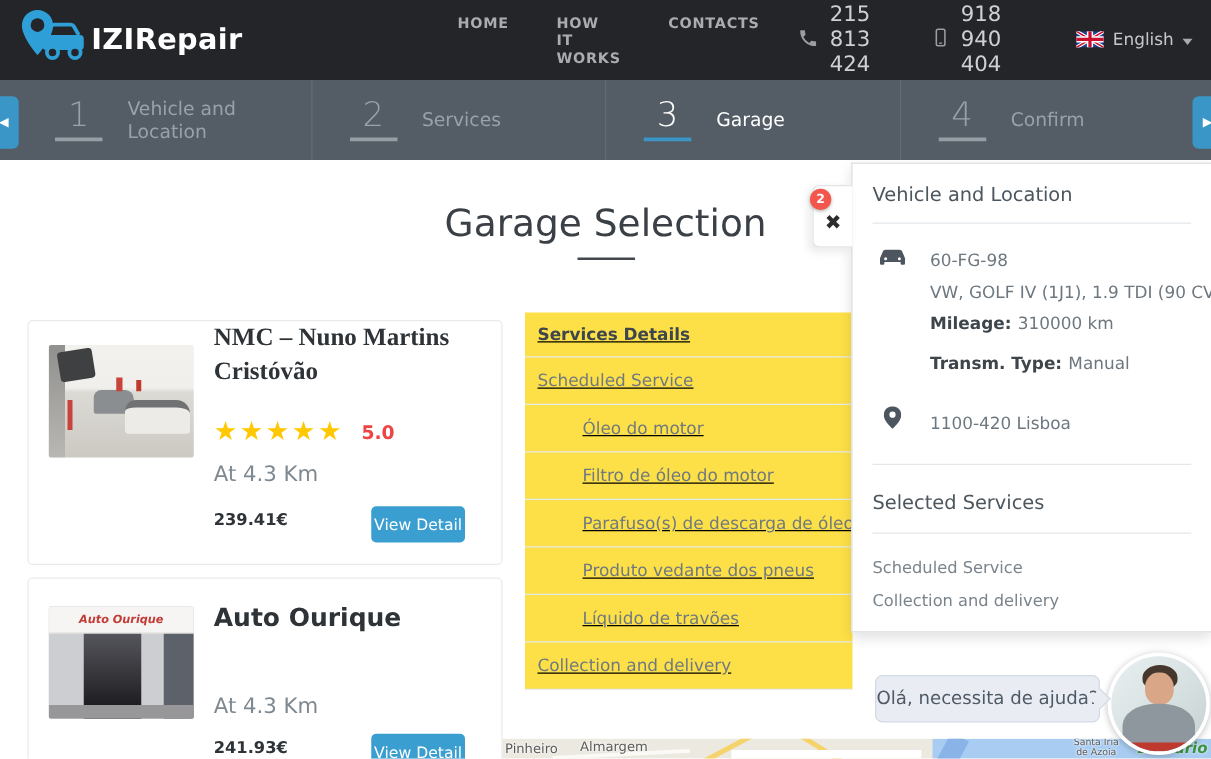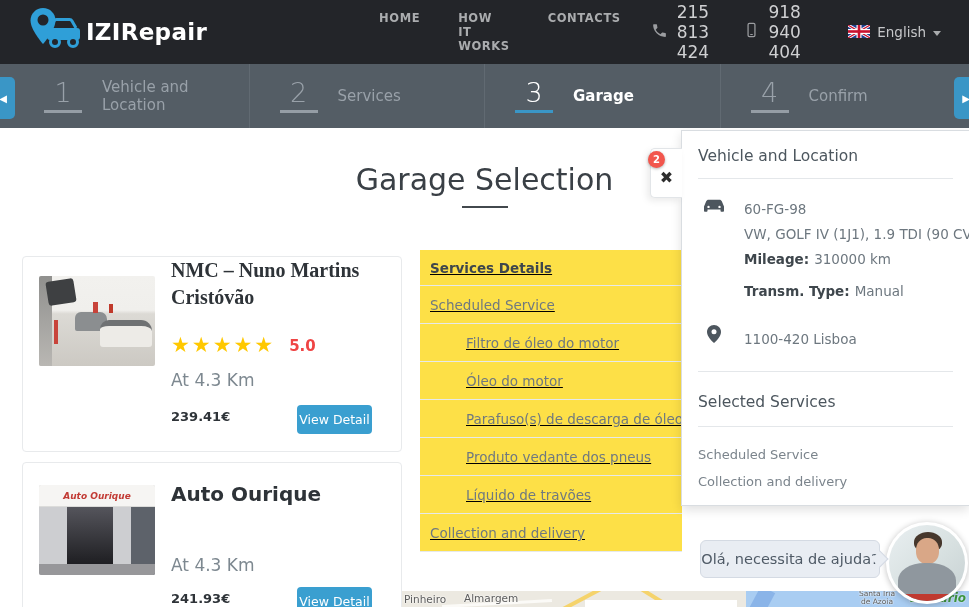--- a/index.html
+++ b/index.html
@@ -2,21 +2,21 @@
 <html><head>
 <meta charset="utf-8">
 <style>
   * { margin:0; padding:0; box-sizing:border-box; }
   html,body { width:969px; height:607px; }
   body { font-family:"DejaVu Sans","Liberation Sans",sans-serif; background:#fff; }
   .app { position:relative; width:969px; height:607px; overflow:hidden; background:#fff; }
 
   
   .navbar { position:absolute; left:0; top:0; width:969px; height:64px; background:#232529;
-            display:flex; align-items:center; padding:0 28px; z-index:40; }
+            display:flex; align-items:center; padding:0 15px; z-index:40; }
   .brand { display:flex; align-items:center; gap:4px; cursor:pointer; }
   .brand-text { color:#fff; font-size:23px; letter-spacing:0.3px; }
   .brand-text .b1 { font-weight:800; }
   .brand-text .b2 { font-weight:700; }
   .nav-links { display:flex; gap:38px; margin-left:172px; }
   .nav-link { color:#aaacae; font-size:11.5px; font-weight:700; letter-spacing:0.6px; cursor:pointer; }
   .nav-phone { display:flex; align-items:center; gap:9px; margin-left:30px; cursor:pointer; }
   .nav-phone .num { color:#cfd0d2; font-size:17px; }
   .nav-lang { display:flex; align-items:center; gap:7px; margin-left:41px; cursor:pointer; }
   .nav-lang .lang { color:#c6c7c9; font-size:13.5px; }
@@ -28,21 +28,21 @@
              display:flex; overflow:hidden; z-index:35; }
   .steps { display:flex; flex:1; margin:0 14px; }
   .step { flex:1; display:flex; align-items:center; gap:20px; padding-left:30px; cursor:pointer; }
   .step + .step { border-left:1px solid #616a72; }
   .step-num { display:flex; flex-direction:column; align-items:center; gap:4px; }
   .step-num .n { font-size:27px; font-weight:300; color:#99a1a9; line-height:1; }
   .step-num .bar { width:38px; height:3px; background:#959da5; }
   .step-label { font-size:15px; color:#99a1a9; }
   .step.active .n { color:#ffffff; }
   .step.active .bar { background:#3a96c6; }
-  .step.active .step-label { color:#ffffff; font-weight:700; }
+  .step.active .step-label { color:#ffffff; font-weight:400; }
   .step-arrow { position:absolute; top:13px; width:24px; height:42px; background:#3a96c6;
                 border-radius:5px; color:#fff; font-size:10px; display:flex; align-items:center;
                 justify-content:center; cursor:pointer; }
   .arrow-left { left:-9px; }
   .arrow-right { right:-9px; }
 
   
   .page-title-wrap { position:absolute; left:0; top:162px; width:969px; text-align:center; z-index:1; }
   .page-title { font-size:30px; font-weight:400; color:#3a4046; }
   .title-underline { width:46px; height:2px; background:#42484d; margin:9px auto 0; }
@@ -310,22 +310,22 @@
     </div>
     <div class="g-name">Auto Ourique</div>
     <div class="g-dist">At 4.3 Km</div>
     <div class="g-price">241.93€</div>
     <button class="btn-view">View Detail</button>
   </div>
 
   <div class="services">
     <div class="sv-h">Services Details</div>
     <div class="sv-row">Scheduled Service</div>
+    <div class="sv-row indent">Óleo do motor</div>
     <div class="sv-row indent">Filtro de óleo do motor</div>
-    <div class="sv-row indent">Óleo do motor</div>
     <div class="sv-row indent">Parafuso(s) de descarga de óleo</div>
     <div class="sv-row indent">Produto vedante dos pneus</div>
     <div class="sv-row indent">Líquido de travões</div>
     <div class="sv-row">Collection and delivery</div>
   </div>
 
   <div class="overlay">
     <div class="ov-h ov-h1">Vehicle and Location</div>
     <div class="ov-hr hr1"></div>
 

